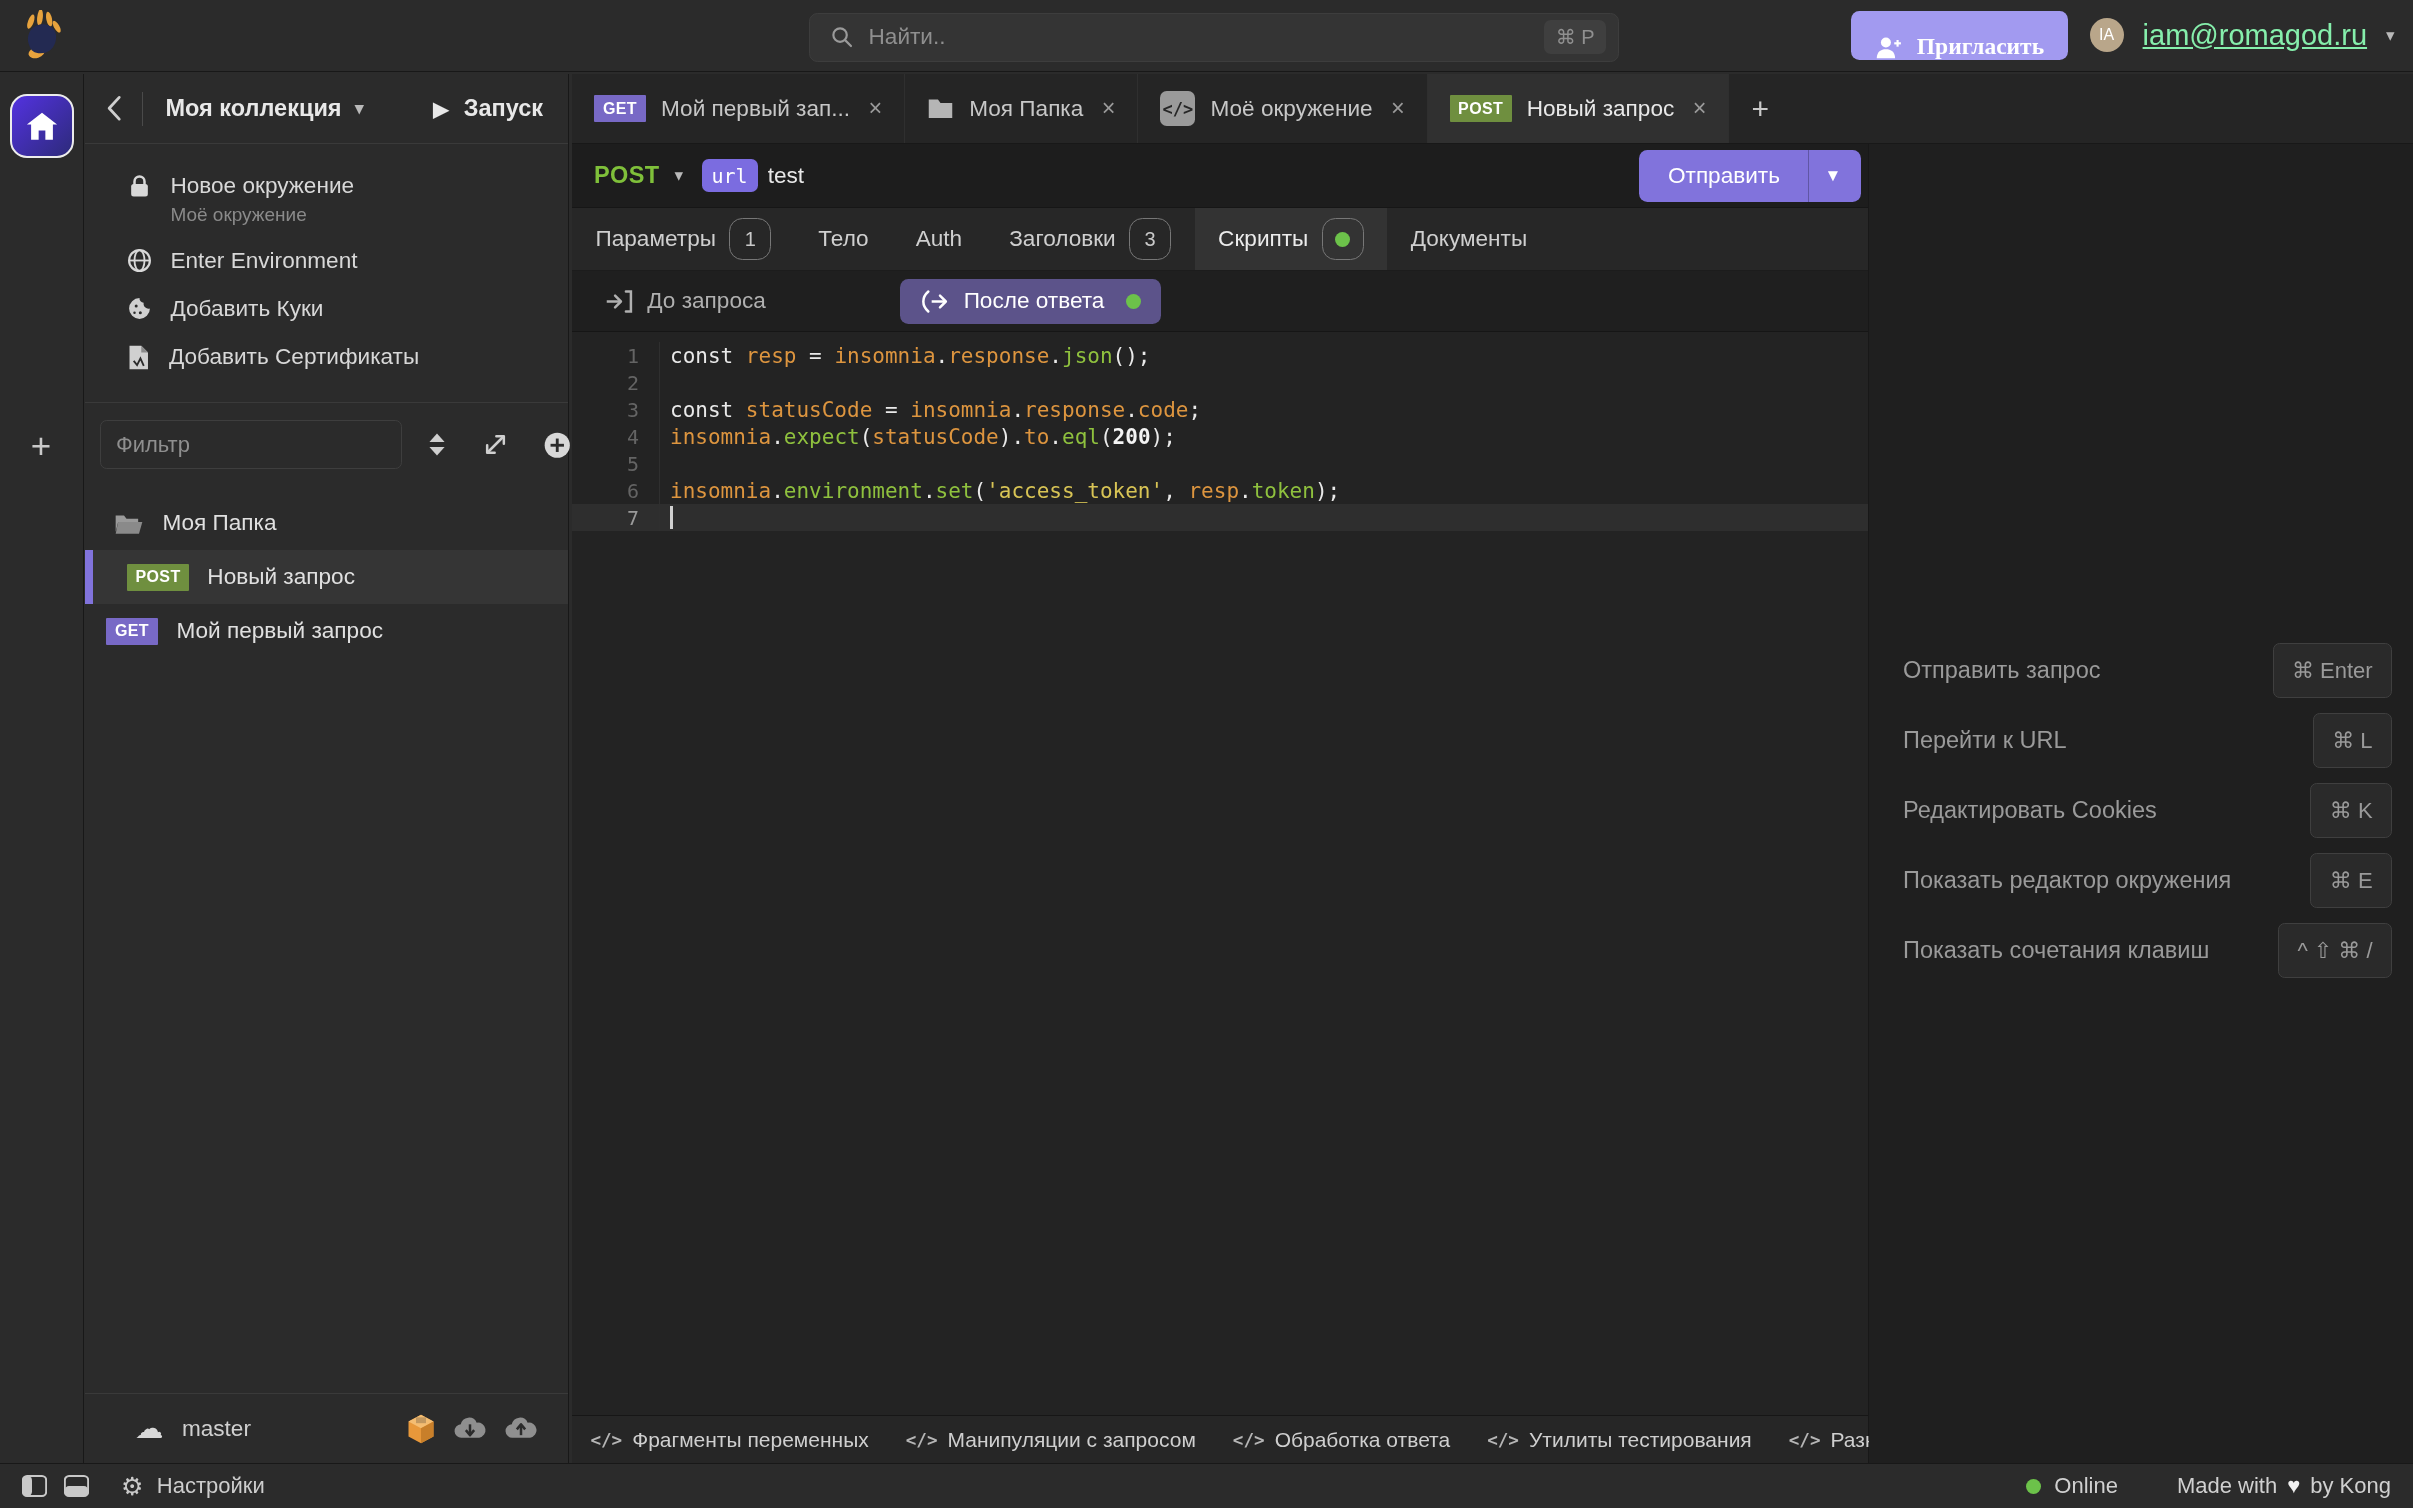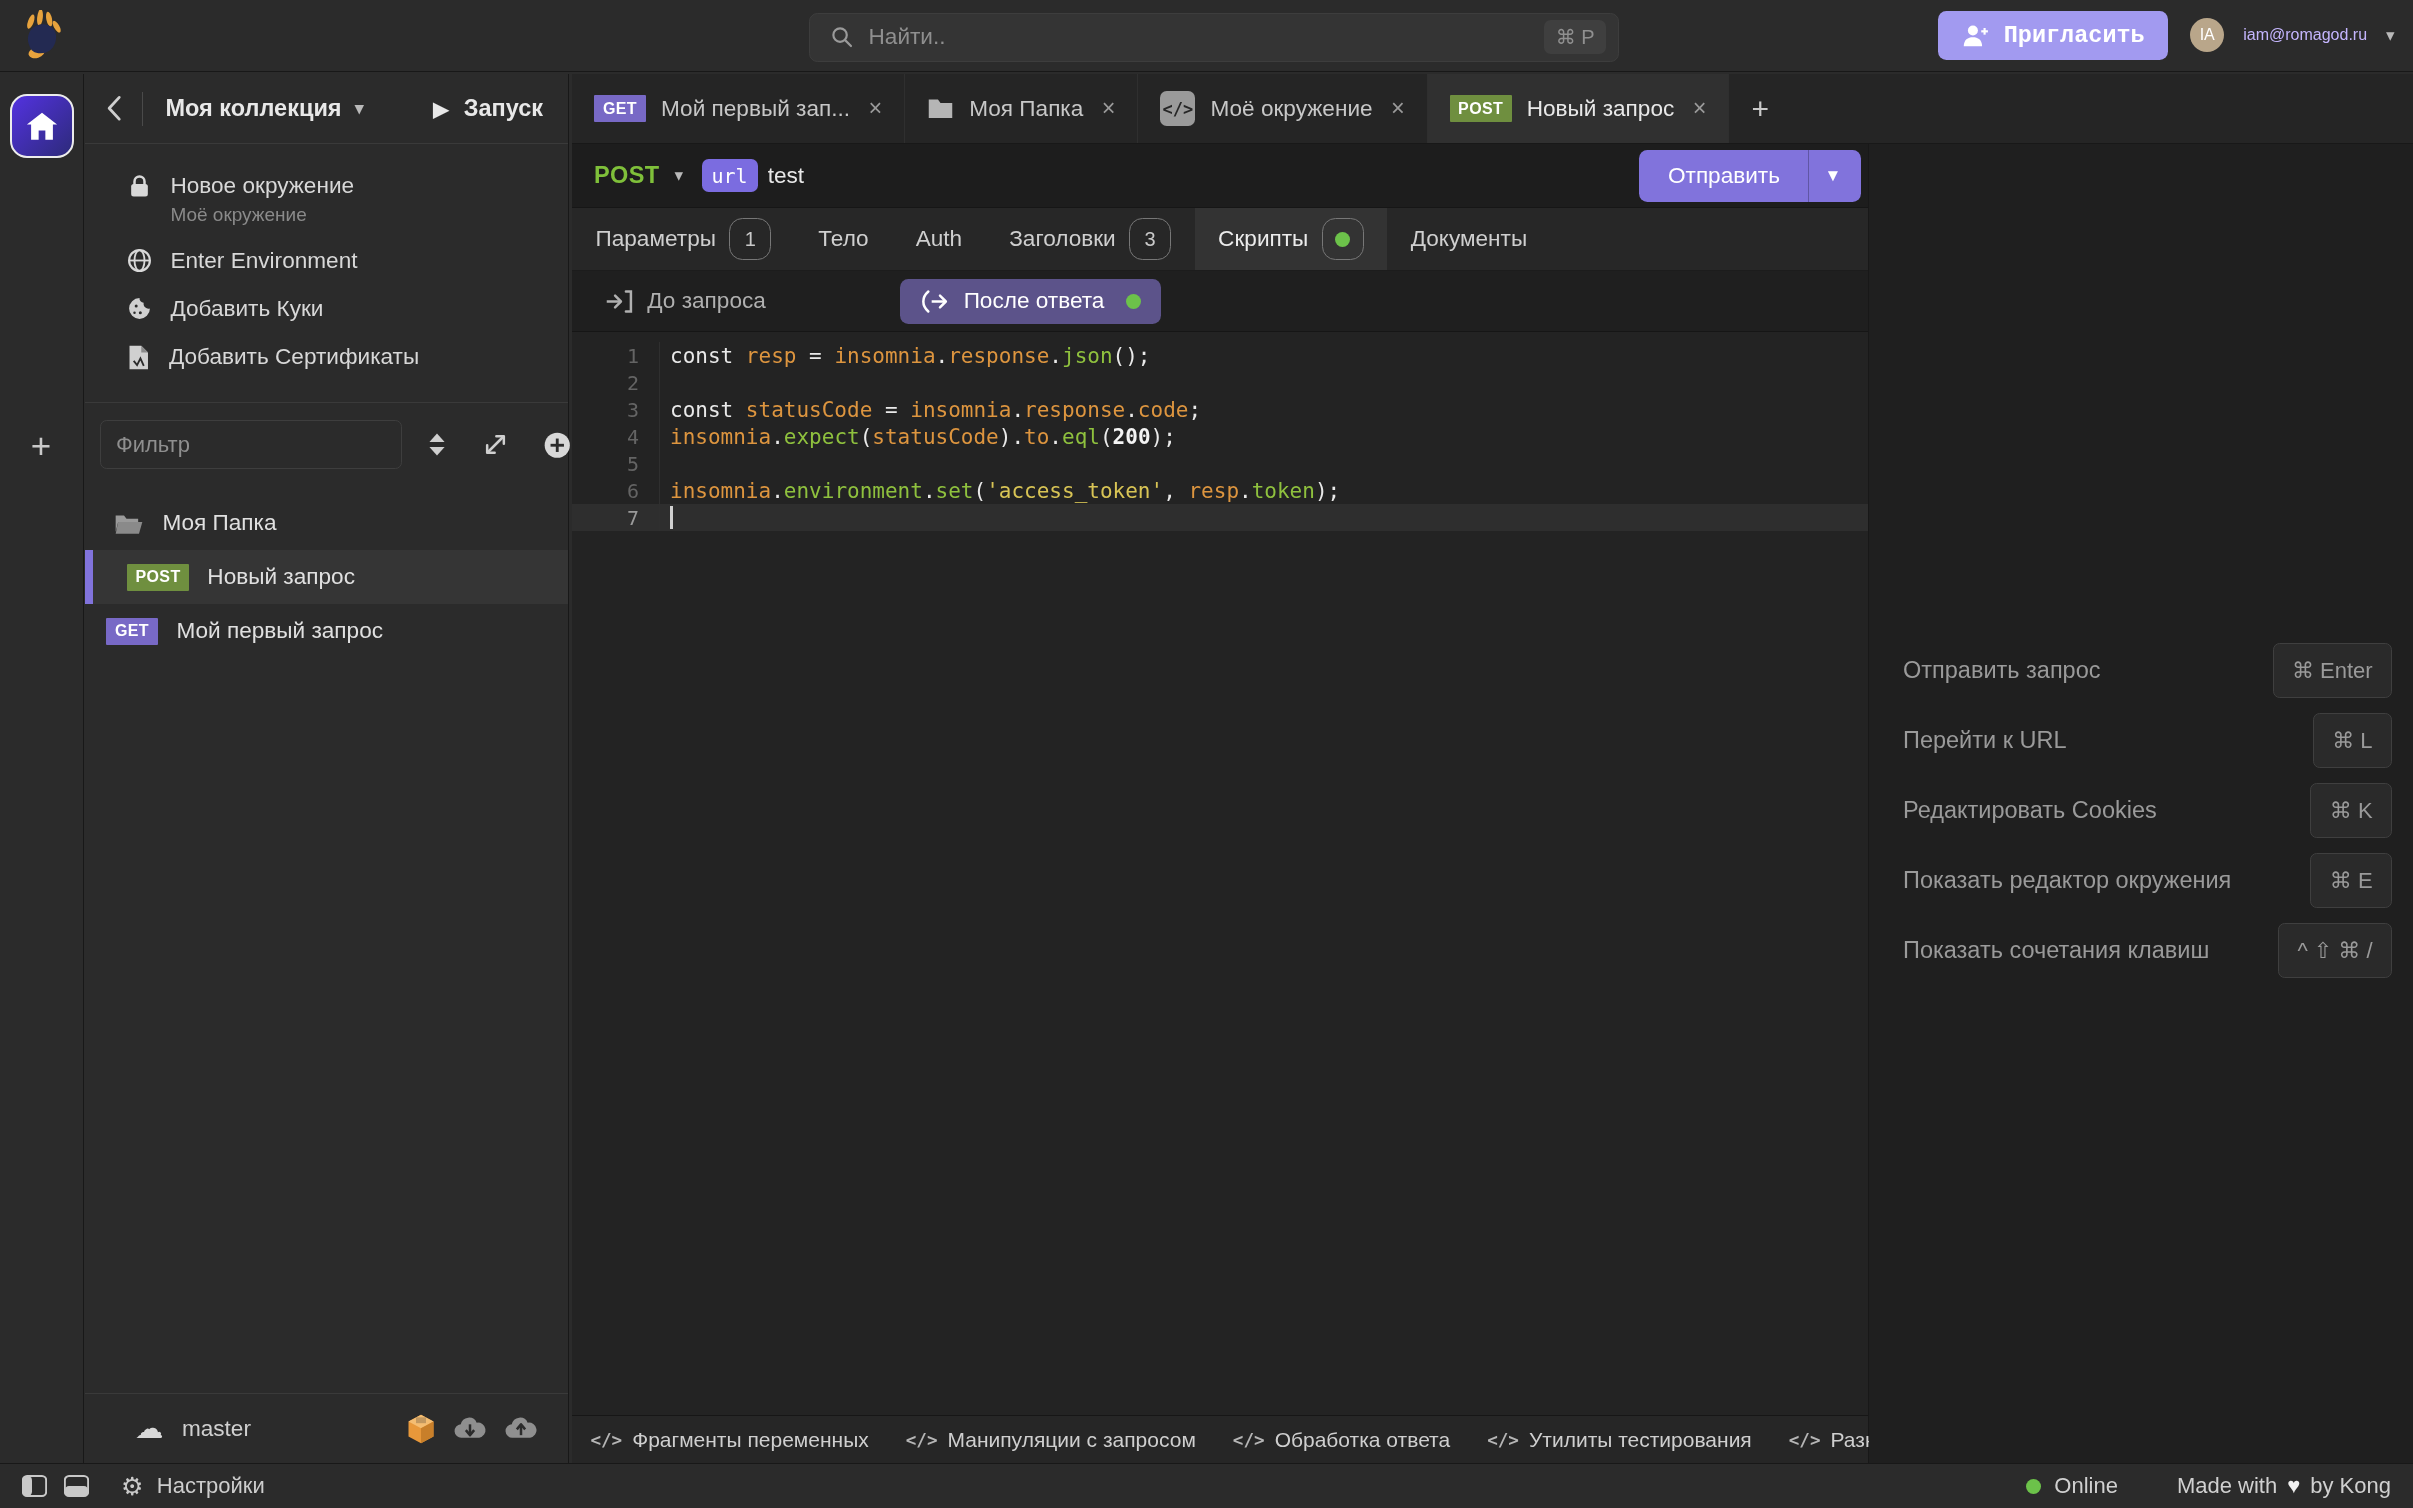--- a/index.html
+++ b/index.html
@@ -17,24 +17,24 @@
   .app{position:relative;width:2413px;height:1508px;background:var(--bg-bar);overflow:hidden;}
 
   
   .topbar{position:absolute;left:0;top:0;width:2413px;height:72px;background:var(--bg-bar);border-bottom:1.7px solid var(--bd-dark);}
   .logo{position:absolute;left:18.4px;top:10px;width:49px;height:50px;}
   .search{position:absolute;left:809px;top:12.6px;width:810px;height:49px;background:#343434;border:0.8px solid #3d3d3d;border-radius:8.4px;display:flex;align-items:center;padding:0 11.7px 0 20px;}
   .search input{flex:1;background:transparent;border:none;outline:none;color:#bdbdbd;font-size:22.6px;font-family:"Liberation Sans",sans-serif;margin-left:15px;}
   .search input::placeholder{color:#8f8f8f;}
   .kbd-chip{background:#3f3f3f;border-radius:6.7px;color:#909090;font-size:20px;padding:5px 11.7px;}
   .topbar-right{position:absolute;right:18.4px;top:0;height:70px;display:flex;align-items:center;gap:22px;}
-  .invite-btn{height:49px;background:var(--purple-light);border:none;border-radius:8.4px;color:#fff;font-size:23.5px;font-weight:bold;font-family:Liberation Mono, monospace;display:flex;align-items:center;gap:13.4px;padding:0 23.5px;cursor:pointer;}
+  .invite-btn{height:49px;background:var(--purple-light);border:none;border-radius:8.4px;color:#fff;font-size:23.5px;font-weight:bold;font-family:Liberation Serif, serif;display:flex;align-items:flex-end;gap:13.4px;padding:0 23.5px;cursor:pointer;}
   .avatar{width:34px;height:34px;border-radius:50%;background:#b9a68a;color:#fff;font-size:16px;display:flex;align-items:center;justify-content:center;}
   .account{display:flex;align-items:center;gap:19px;cursor:pointer;}
-  .account .email{font-size:16px;color:#c4b5fd;}
+  .account .email{font-size:29px;color:#86efac;text-decoration:underline;}
   .caret{color:#b9b9b9;font-size:17px;}
 
   
   .rail{position:absolute;left:0;top:74px;width:84px;height:1389px;background:var(--bg-bar);border-right:1.7px solid var(--bd-dark);}
   .home-btn{position:absolute;left:10px;top:20px;width:64px;height:64px;border-radius:17px;border:2.5px solid #ececec;background:linear-gradient(135deg,#5332e0 0%,#2d2a7a 100%);display:flex;align-items:center;justify-content:center;cursor:pointer;}
   .rail-plus{position:absolute;left:0;top:352px;width:82px;text-align:center;font-size:35px;font-weight:300;color:#c9c9c9;cursor:pointer;}
 
   
   .sidebar{position:absolute;left:85px;top:74px;width:484px;height:1389px;background:var(--bg-bar);border-right:1.7px solid var(--bd-dark);display:flex;flex-direction:column;}
   .sb-header{height:70px;border-bottom:0.8px solid #3a3a3a;display:flex;align-items:center;padding:0 25px 0 20px;flex:0 0 auto;}

